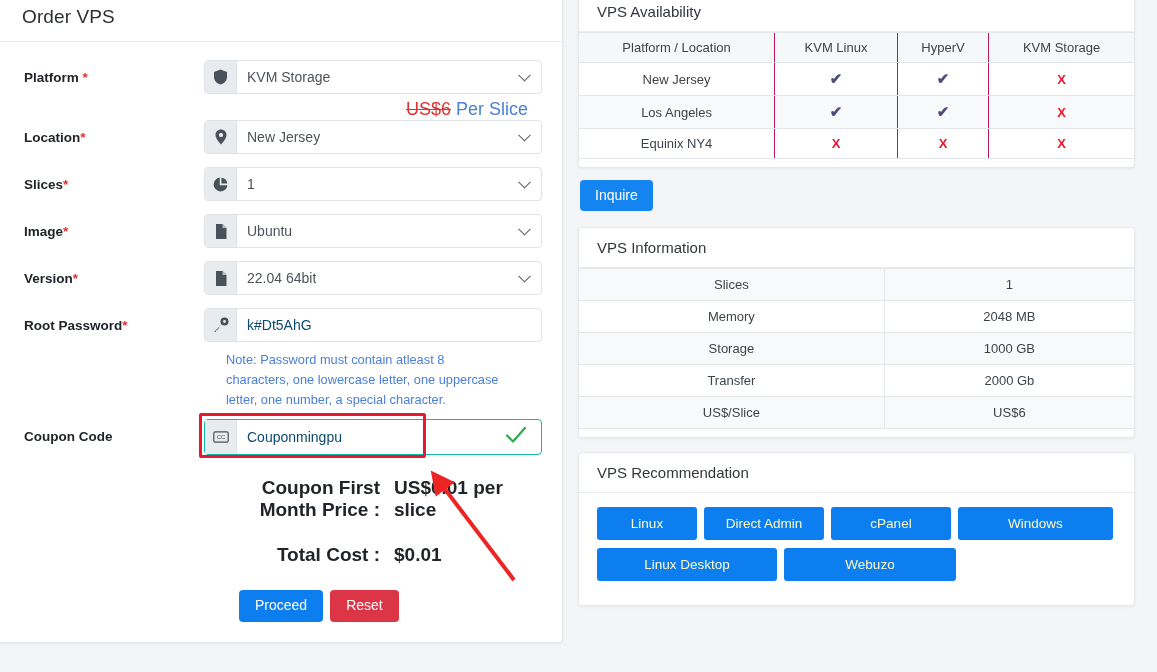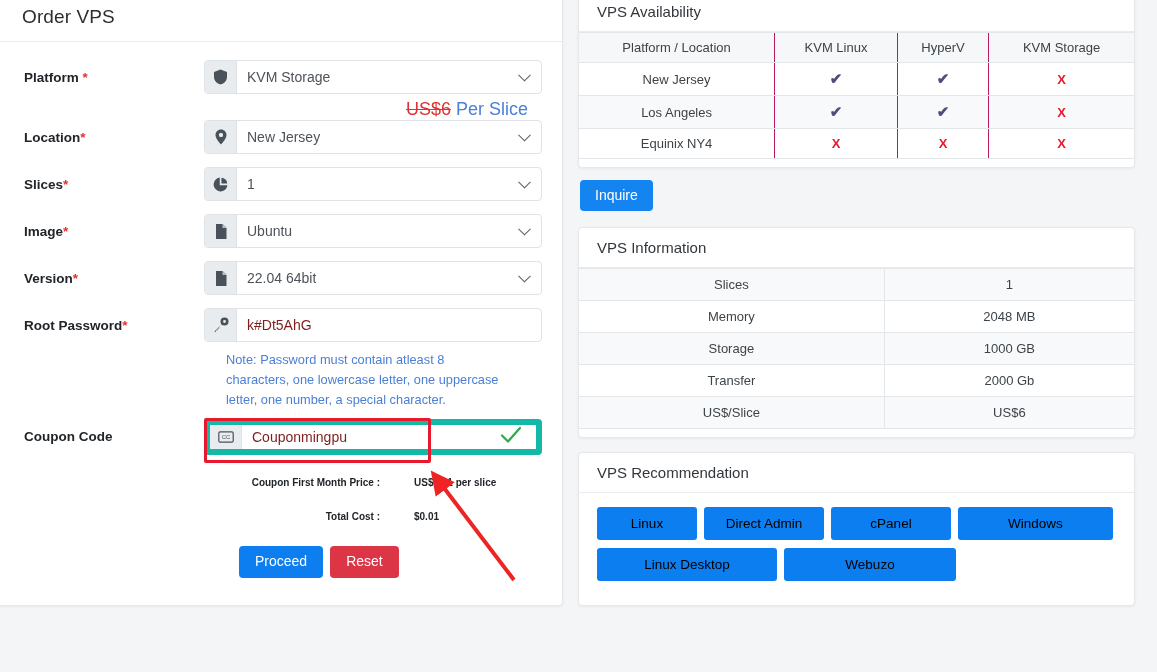--- a/index.html
+++ b/index.html
@@ -102,21 +102,21 @@
   .ig-field.select::after {
     content: "";
     position: absolute;
     right: 12px; top: 50%;
     width: 8px; height: 8px;
     border-right: 1.6px solid #5a6068;
     border-bottom: 1.6px solid #5a6068;
     transform: translateY(-70%) rotate(45deg);
   }
   .ig-field .val { white-space: nowrap; overflow: hidden; text-overflow: ellipsis; }
-  .ig-field .placeholder { color: #7f1d1d; }
+  .ig-field .placeholder { color: #0c4a6e; }
 
   .price-note {
     text-align: right;
     padding: 5px 14px 0 0;
     font-size: 18px;
     height: 26px;
   }
   .price-strike {
     color: #e03131;
     text-decoration: line-through;
@@ -131,21 +131,21 @@
     padding: 8px 32px 0 22px;
     text-align: left;
   }
 
   
   .coupon-row { margin-top: 10px; }
   .coupon-group {
     position: relative;
     display: flex;
     height: 36px;
-    border: 6px solid #14b8a6;
+    border: 1px solid #14b8a6;
     border-radius: 4px;
     background: #fff;
   }
   .coupon-highlight {
     position: absolute;
     left: -6px; top: -7px;
     width: 227px; height: 45px;
     border: 3px solid #e8192c;
     border-radius: 2px;
     pointer-events: none;
@@ -153,25 +153,24 @@
   .coupon-check {
     position: absolute;
     right: 14px; top: 50%;
     transform: translateY(-50%);
     color: #2cab4b;
   }
 
   .cost-line {
     display: flex;
     align-items: center;
-    font-size: 10px;
+    font-size: 19px;
     font-weight: bold;
     color: #212529;
     margin-top: 22px;
-    gap: 20px;
   }
   .cost-label {
     width: 190px;
     flex: 0 0 190px;
     text-align: right;
     padding-right: 14px;
   }
   .cost-value { color: #212529; }
   .cost-line.total { margin-top: 23px; }
 
@@ -245,21 +244,21 @@
   }
   table.kv td + td { border-left: 1px solid #e4e7ea; }
   table.kv tr:nth-child(odd) { background: #f8f9fa; }
   table.kv tr:nth-child(even) { background: #fff; }
   table.kv td:first-child { width: 55%; }
 
   .rec-body { padding: 14px 16px 16px 18px; }
   .rec-row { display: flex; gap: 7px; margin-bottom: 8px; }
   .btn-rec {
     background: #0d7ef0;
-    border: none; color: #000000;
+    border: none; color: #fef9c3;
     font-size: 13.5px;
     font-family: "Liberation Sans", sans-serif;
     padding: 9px 6px;
     border-radius: 3px;
     cursor: pointer;
     white-space: nowrap;
   }
   .w-linux { flex: 0 0 100px; }
   .w-da { flex: 0 0 120px; }
   .w-cp { flex: 0 0 120px; }

